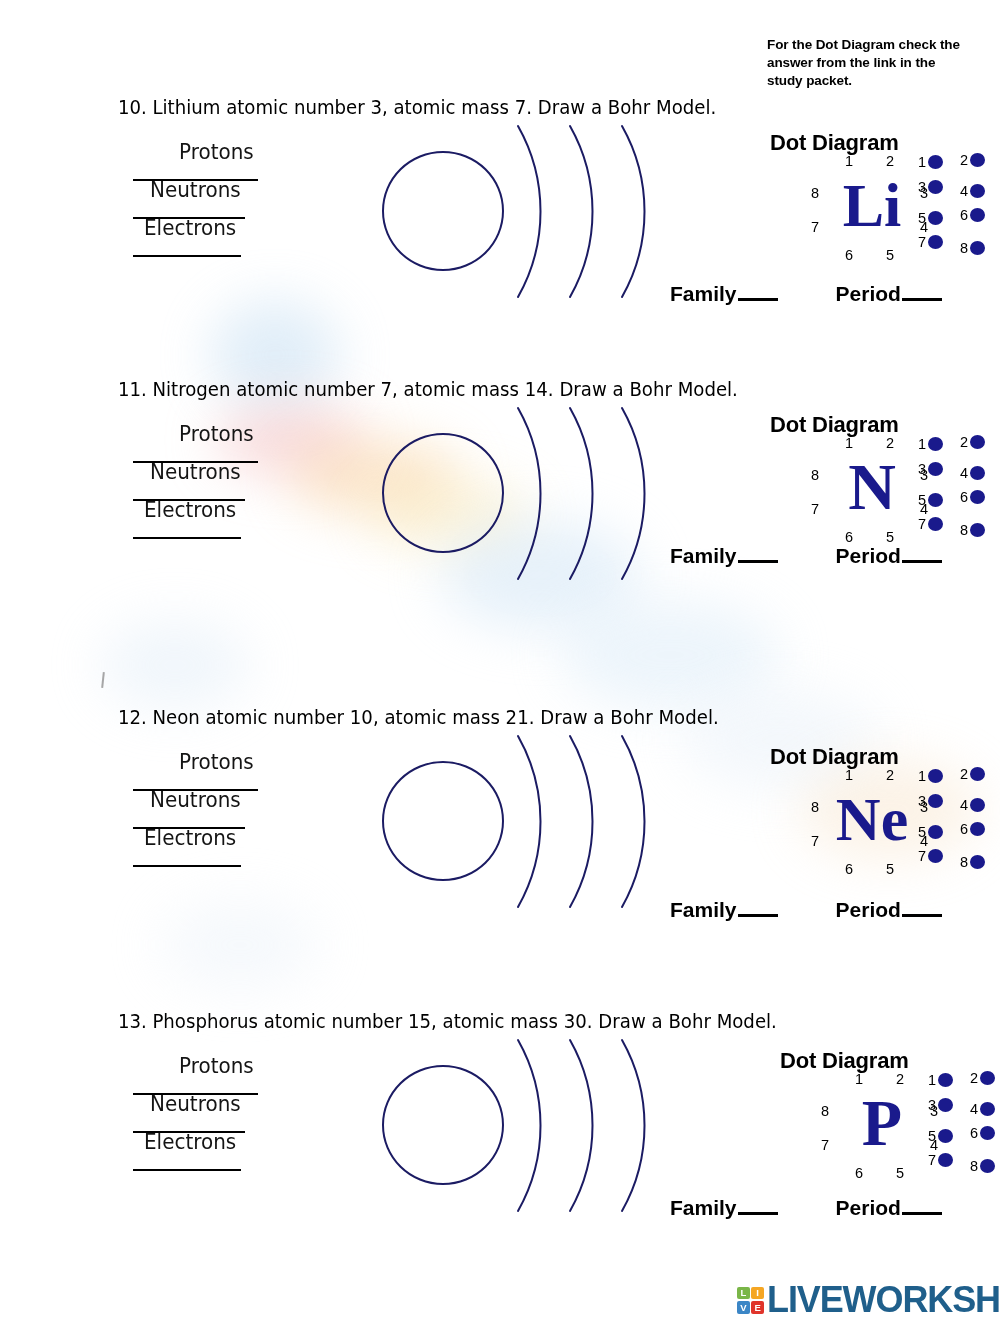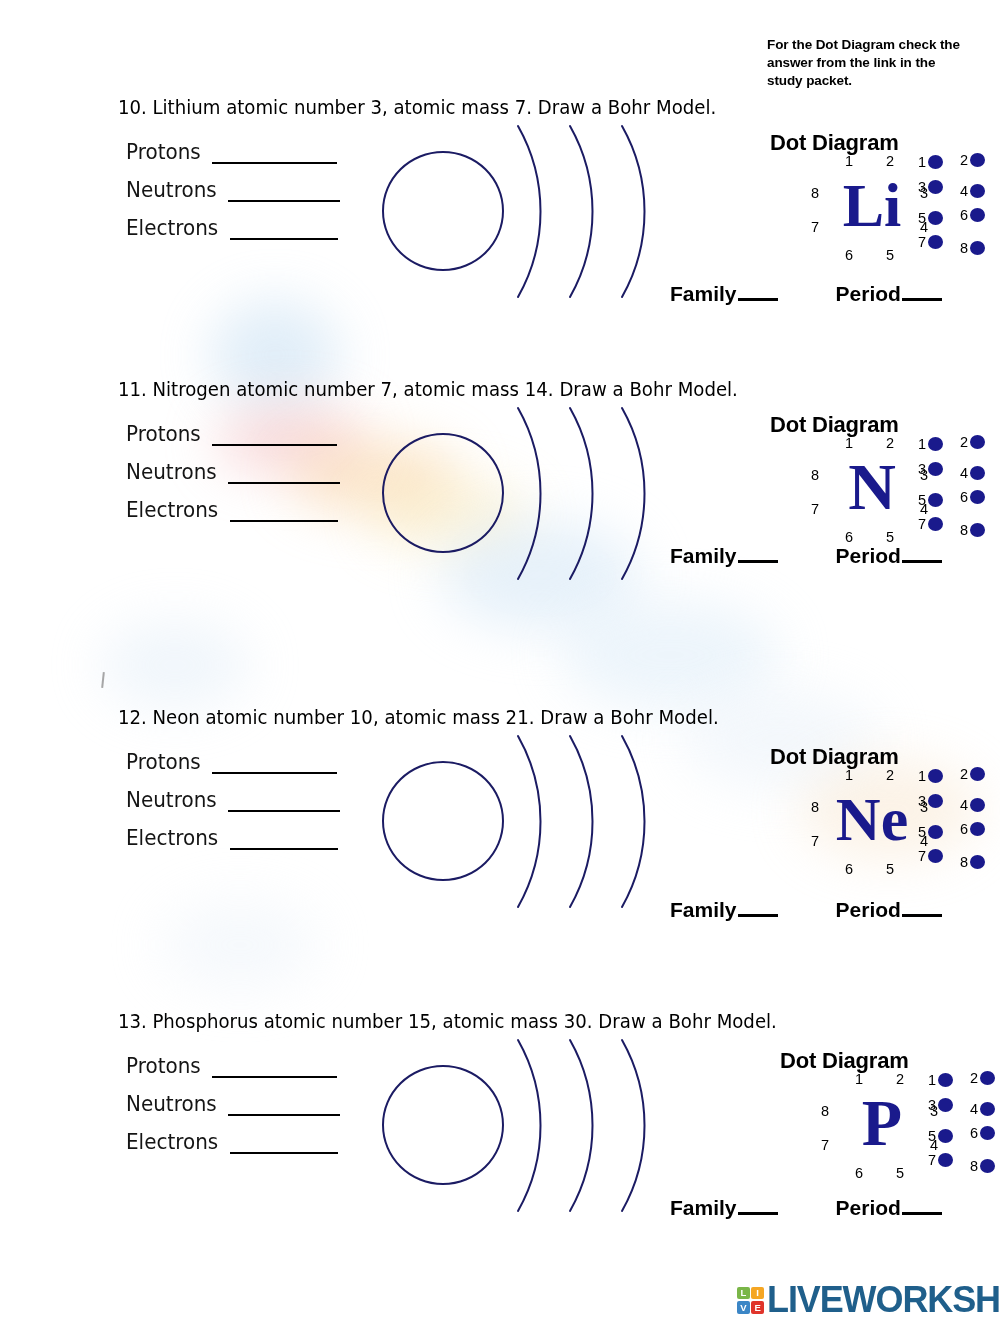--- a/index.html
+++ b/index.html
@@ -54,20 +54,21 @@
     transform-origin: left center;
   }
   .qnum { display: inline-block; }
 
   
   .lbl-row {
     position: absolute;
     display: flex;
     align-items: flex-end;
     white-space: nowrap;
+    flex-direction: column;
   }
   .lbl {
     font-family: "DejaVu Sans", sans-serif;
     font-size: 21px;
     color: #141414;
     transform: scaleX(0.95);
     transform-origin: left bottom;
   }
   .blank {
     display: inline-block;

